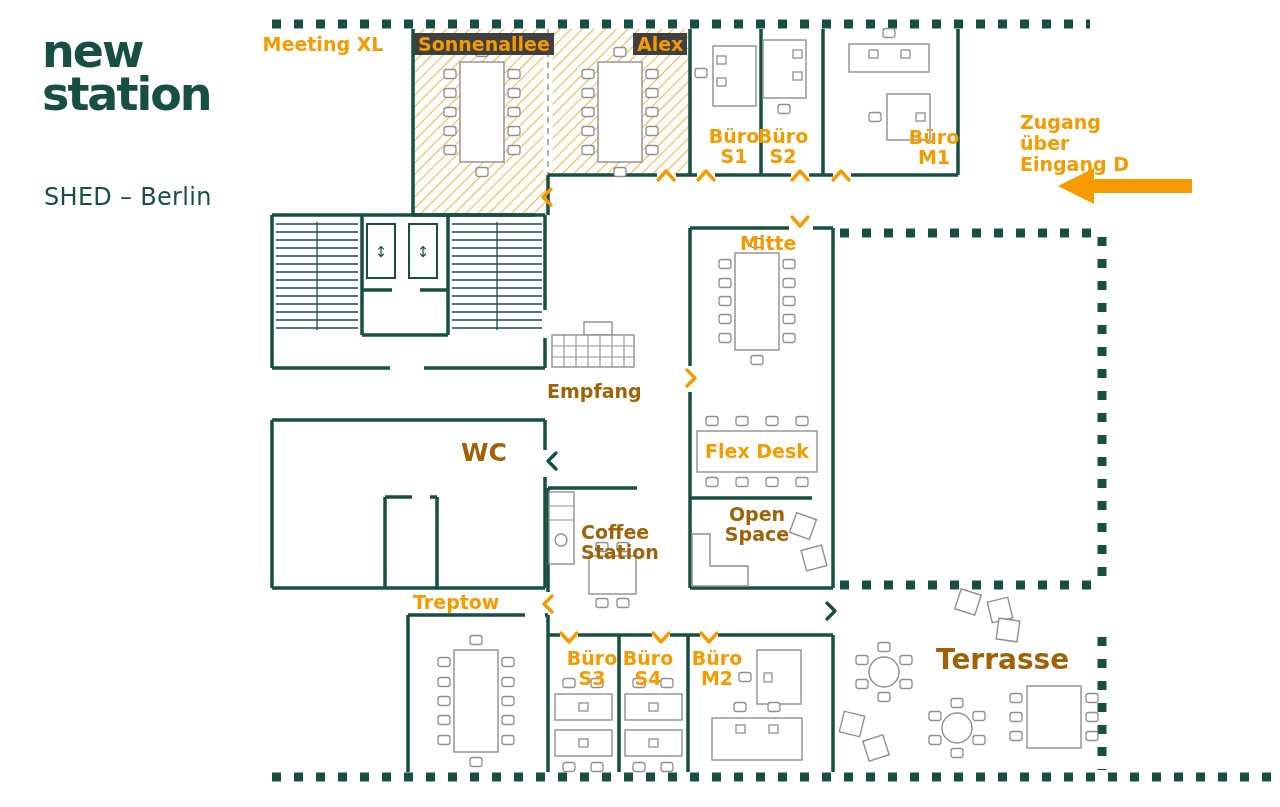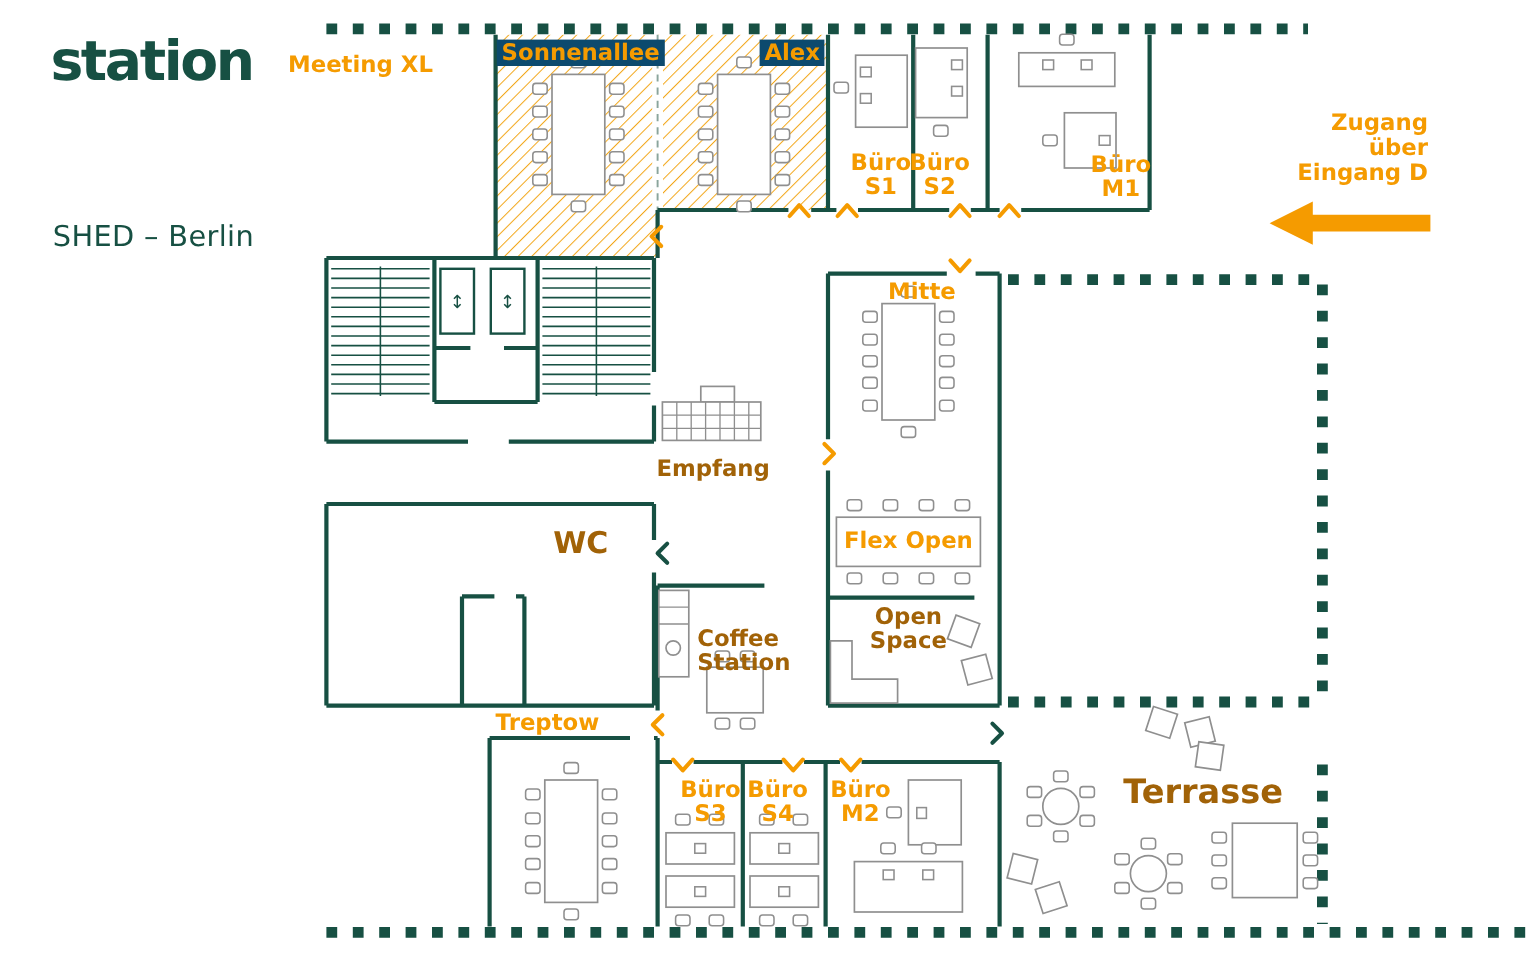--- a/index.html
+++ b/index.html
@@ -20,21 +20,21 @@
   .green-chev{stroke:#175043}
   .divider{stroke:#8aa59c;stroke-width:1.6;fill:none;stroke-dasharray:6 5}
   .divider-gap{stroke:#fff;stroke-width:9;fill:none}
   .arrowfill{fill:#F59B00}
 
   
   .lbl{position:absolute;font-weight:bold;font-size:19px;color:#F59B00;
        white-space:pre-line;line-height:20px}
   .lbl.green{color:#a16207}
   .lbl.center{transform:translateX(-50%);text-align:center}
-  .lbl.whitebg{background:#0c4a6e;padding:1px 4px}
+  .lbl.whitebg{background:#404040;padding:1px 4px}
   .logo{position:absolute;left:42px;top:30px;color:#175043;font-weight:bold;
         font-size:46px;line-height:43px;letter-spacing:-2px}
   .sub{position:absolute;left:44px;top:183px;color:#175043;font-size:24px;letter-spacing:.3px}
 </style>
 </head>
 <body>
 
 <svg id="plan" width="1280" height="807" viewBox="0 0 1280 807">
   <defs>
     <pattern id="hatch" width="8" height="8" patternUnits="userSpaceOnUse" patternTransform="rotate(45)">
@@ -274,42 +274,43 @@
   </g>
   <g class="chev green-chev">
     <polyline points="556,453 548,461 556,469"></polyline>
     <polyline points="827,603 835,611 827,619"></polyline>
   </g>
 
   <path class="arrowfill" d="M1192 179H1094V168L1058 186L1094 204V193H1192Z"></path>
 </svg>
 
 <div class="logo">
+  <div>new</div>
   <div>station</div>
 </div>
 <div class="sub">SHED – Berlin</div>
 
-<div class="lbl" style="left:240px;top:44px;width:166px;text-align:left">Meeting XL</div>
+<div class="lbl" style="left:240px;top:34px;width:166px;text-align:center">Meeting XL</div>
 <div class="lbl whitebg" style="left:414px;top:33px">Sonnenallee</div>
 <div class="lbl whitebg" style="left:633px;top:33px">Alex</div>
 <div class="lbl center" style="left:734px;top:126px">Büro
 S1</div>
 <div class="lbl center" style="left:783px;top:126px">Büro
 S2</div>
 <div class="lbl center" style="left:934px;top:127px">Büro
 M1</div>
-<div class="lbl" style="left:1020px;top:92px;width:170px;text-align:right;line-height:21px">Zugang
+<div class="lbl" style="left:1020px;top:112px;width:170px;line-height:21px">Zugang
 über
 Eingang D</div>
 <div class="lbl" style="left:740px;top:233px">Mitte</div>
 <div class="lbl green" style="left:547px;top:381px">Empfang</div>
 <div class="lbl green" style="left:461px;top:443px;font-size:25px">WC</div>
 <div class="lbl green" style="left:581px;top:522px">Coffee
 Station</div>
-<div class="lbl center" style="left:757px;top:441px">Flex Open</div>
+<div class="lbl center" style="left:757px;top:441px">Flex Desk</div>
 <div class="lbl green center" style="left:757px;top:504px">Open
 Space</div>
 <div class="lbl" style="left:413px;top:592px">Treptow</div>
 <div class="lbl center" style="left:592px;top:648px">Büro
 S3</div>
 <div class="lbl center" style="left:648px;top:648px">Büro
 S4</div>
 <div class="lbl center" style="left:717px;top:648px">Büro
 M2</div>
 <div class="lbl green" style="left:936px;top:650px;font-size:28px">Terrasse</div>

